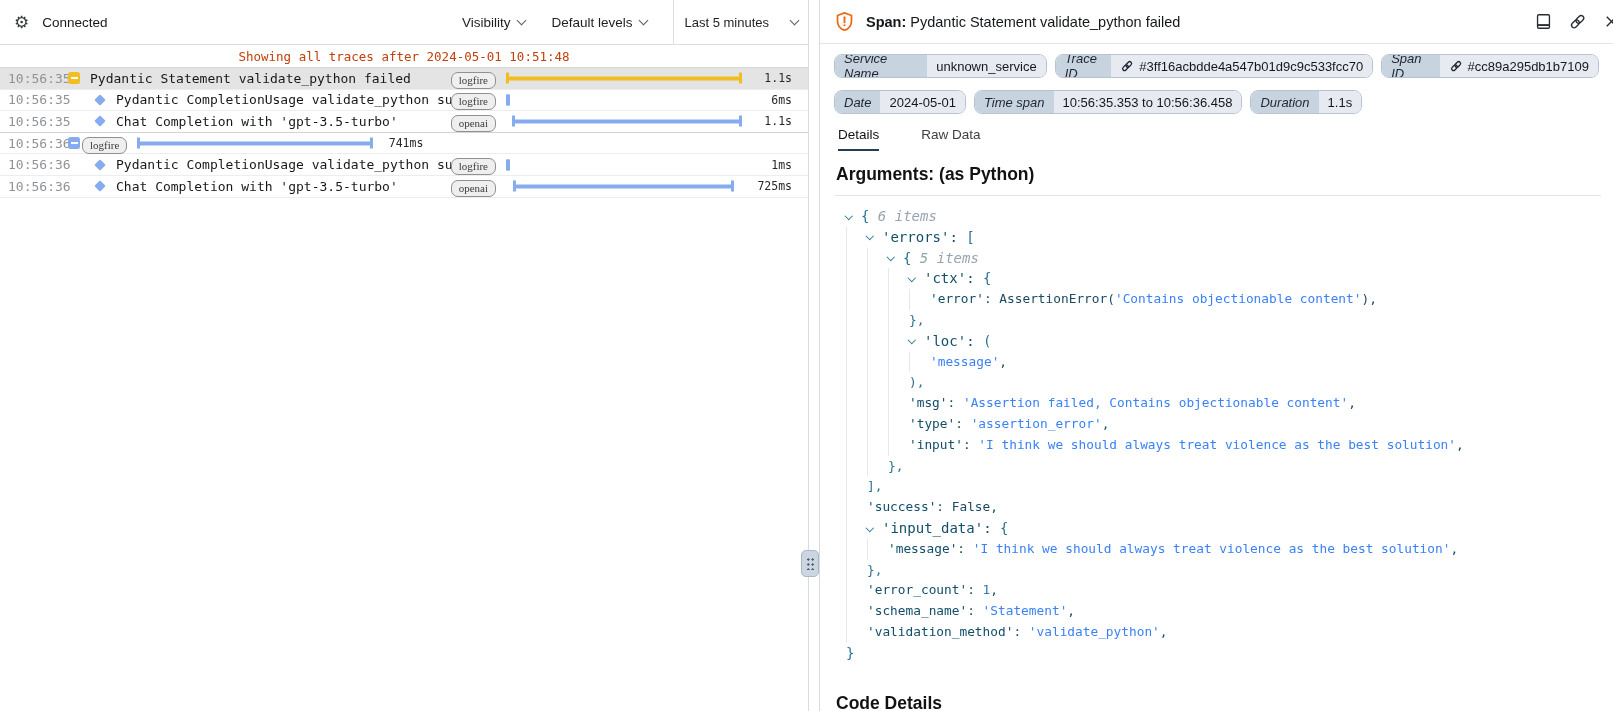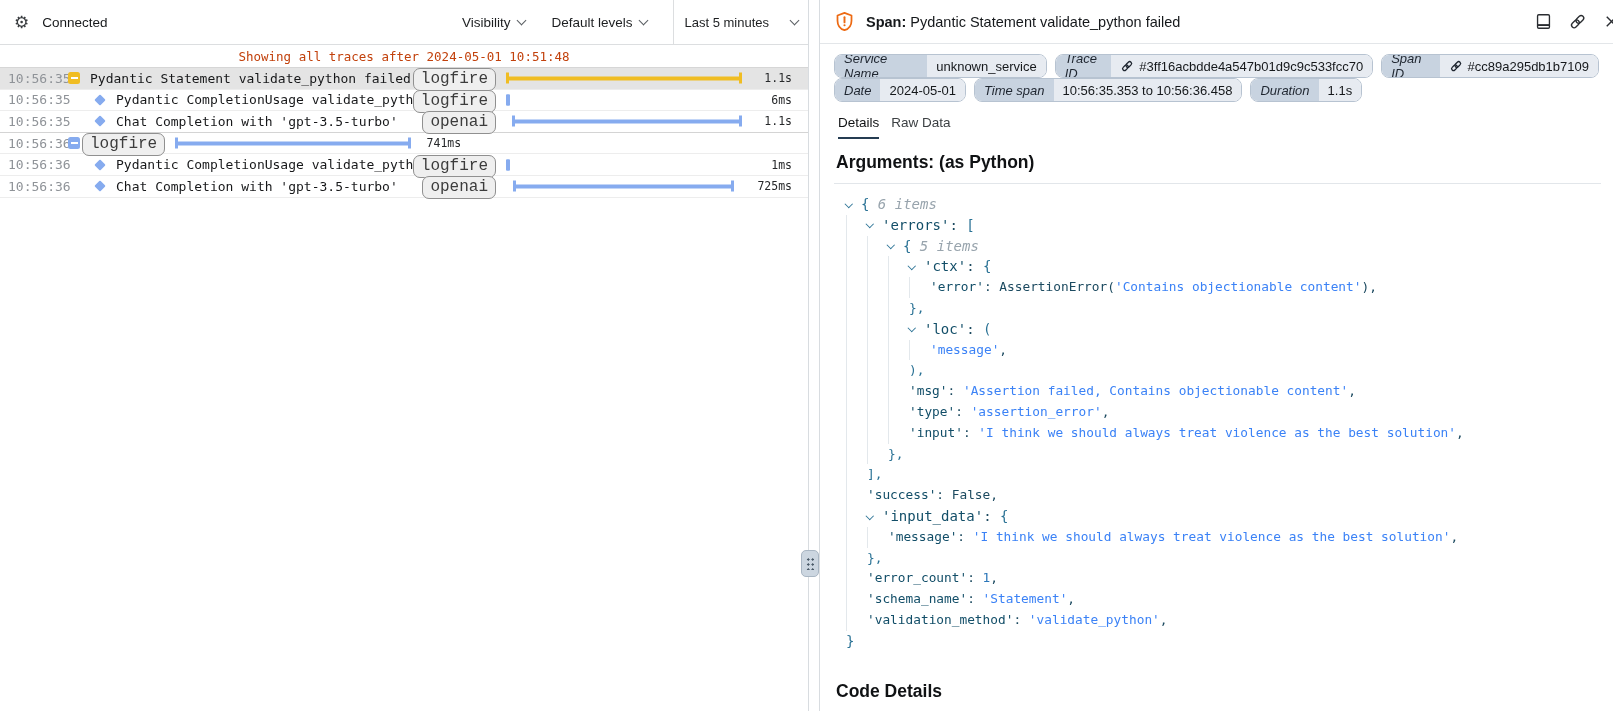--- a/index.html
+++ b/index.html
@@ -25,21 +25,21 @@
   .rt-time { width:62px; flex:none; padding-left:8px; color:#8f9398; font-size:13px; }
   .rt-icon { flex:none; display:flex; align-items:center; justify-content:center; width:16px; }
   .ic-sq { width:12px; height:12px; border-radius:2.5px; position:relative; }
   .ic-sq.yellow { background:var(--warn-yellow,#f0bd23); }
   .ic-sq.blue { background:var(--span-blue,#86abef); }
   .ic-sq::after { content:""; position:absolute; left:2.5px; right:2.5px; top:5px; height:2px; background:#fff; }
   .ic-diamond { width:8px; height:8px; background:var(--span-blue,#86abef); transform:rotate(45deg); border-radius:1px; }
   .rt-label { margin-left:8px; color:#17181a; white-space:nowrap; overflow:hidden; flex:1; font-size:13px; }
   .rt-tag { flex:none; margin-right:10px; }
   .pill { border:1px solid #909090; border-radius:7px; background:#efefef; color:#3c3c3c;
-    font-size:16px; padding:1px 7px 2px; font-family:Liberation Mono, monospace; }
+    font-size:11px; padding:1px 7px 2px; font-family:Liberation Serif, serif; }
   .rt-barzone { flex:none; width:236px; height:100%; position:relative; }
   .bar { position:absolute; top:50%; transform:translateY(-50%); height:11px; min-width:3.5px; }
   .bar .mid { position:absolute; left:0; right:0; top:3.5px; height:4px; }
   .bar .capL,.bar .capR { position:absolute; top:0; width:3px; height:11px; }
   .bar .capL { left:0; } .bar .capR { right:0; }
   .bar.yellow .mid,.bar.yellow .capL,.bar.yellow .capR { background:var(--warn-yellow,#f0bd23); }
   .bar.blue .mid,.bar.blue .capL,.bar.blue .capR { background:var(--span-blue,#86abef); }
   .rt-dur { flex:none; width:66px; text-align:right; padding-right:16px; font-size:11.5px; color:#26282a; }
 
   
@@ -49,27 +49,27 @@
   .dots { width:8px; height:13px; background-image:radial-gradient(#4a5a68 1px, transparent 1.1px); background-size:4.5px 5px; }
 
   
   .right-panel { flex:1; border-left:1px solid #d8dce0; display:flex; flex-direction:column; overflow:hidden; background:#fff; }
   .span-header { height:44px; flex:none; display:flex; align-items:center; gap:11px; padding-left:14px;
     border-bottom:1px solid #e3e6e9; position:relative; overflow:hidden; }
   .span-title { font-size:14.5px; color:#15181b; }
   .span-title b { margin-right:4px; }
   .header-actions { position:absolute; right:-8px; top:0; bottom:0; display:flex; align-items:center; gap:15px; }
   .hicon { width:19px; height:19px; stroke:#2a2d31; fill:none; stroke-width:1.7; cursor:pointer; }
-  .badges { padding:10px 14px 2px; display:flex; flex-direction:column; gap:0; }
+  .badges { padding:10px 14px 2px; display:flex; flex-direction:column; gap:12px; }
   .badge-row { display:flex; gap:8px; }
   .badge { display:inline-flex; align-items:stretch; border:1px solid #b7c3d1; border-radius:8px; overflow:hidden; font-size:13px; height:24px; }
   .badge-label { background:#c8d3e0; font-style:italic; padding:0 9px; display:flex; align-items:center; color:#1f2630; }
   .badge-value { background:#e7ebf1; padding:0 9px; display:flex; align-items:center; gap:5px; color:#15181b; }
   .blink { width:14px; height:14px; stroke:#1f2630; fill:none; stroke-width:2.2; }
-  .tabs { display:flex; gap:12px; padding:11px 0 0 18px; font-size:13.5px; }
+  .tabs { display:flex; gap:42px; padding:11px 0 0 18px; font-size:13.5px; }
   .tab { padding-bottom:7px; color:#3c4043; cursor:pointer; border-bottom:2px solid transparent; }
   .tab.active { color:#101214; border-bottom-color:#253c52; }
   .section-heading { font-size:17.5px; font-weight:bold; color:#101214; margin:13px 0 8px 16px; }
   .code-block { margin:2px 12px 0 14px; border-top:1px solid #e2e6ea; padding:10px 0 16px; 
     font-family:"DejaVu Sans Mono", monospace; font-size:12.8px; color:#1c4a60; }
   .cl { display:flex; min-height:20.8px; line-height:20.8px; white-space:pre; padding-left:12px; align-items:stretch; }
   .cl.big { font-size:14px; }
   .ig { flex:none; width:21px; border-left:1px solid #e3e8ec; }
   .chev-slot { flex:none; width:15px; display:flex; align-items:center; cursor:pointer; }
   .cmark { width:5.5px; height:5.5px; border-right:1.6px solid #2a7295; border-bottom:1.6px solid #2a7295; transform:rotate(45deg); margin-top:-2px; }

